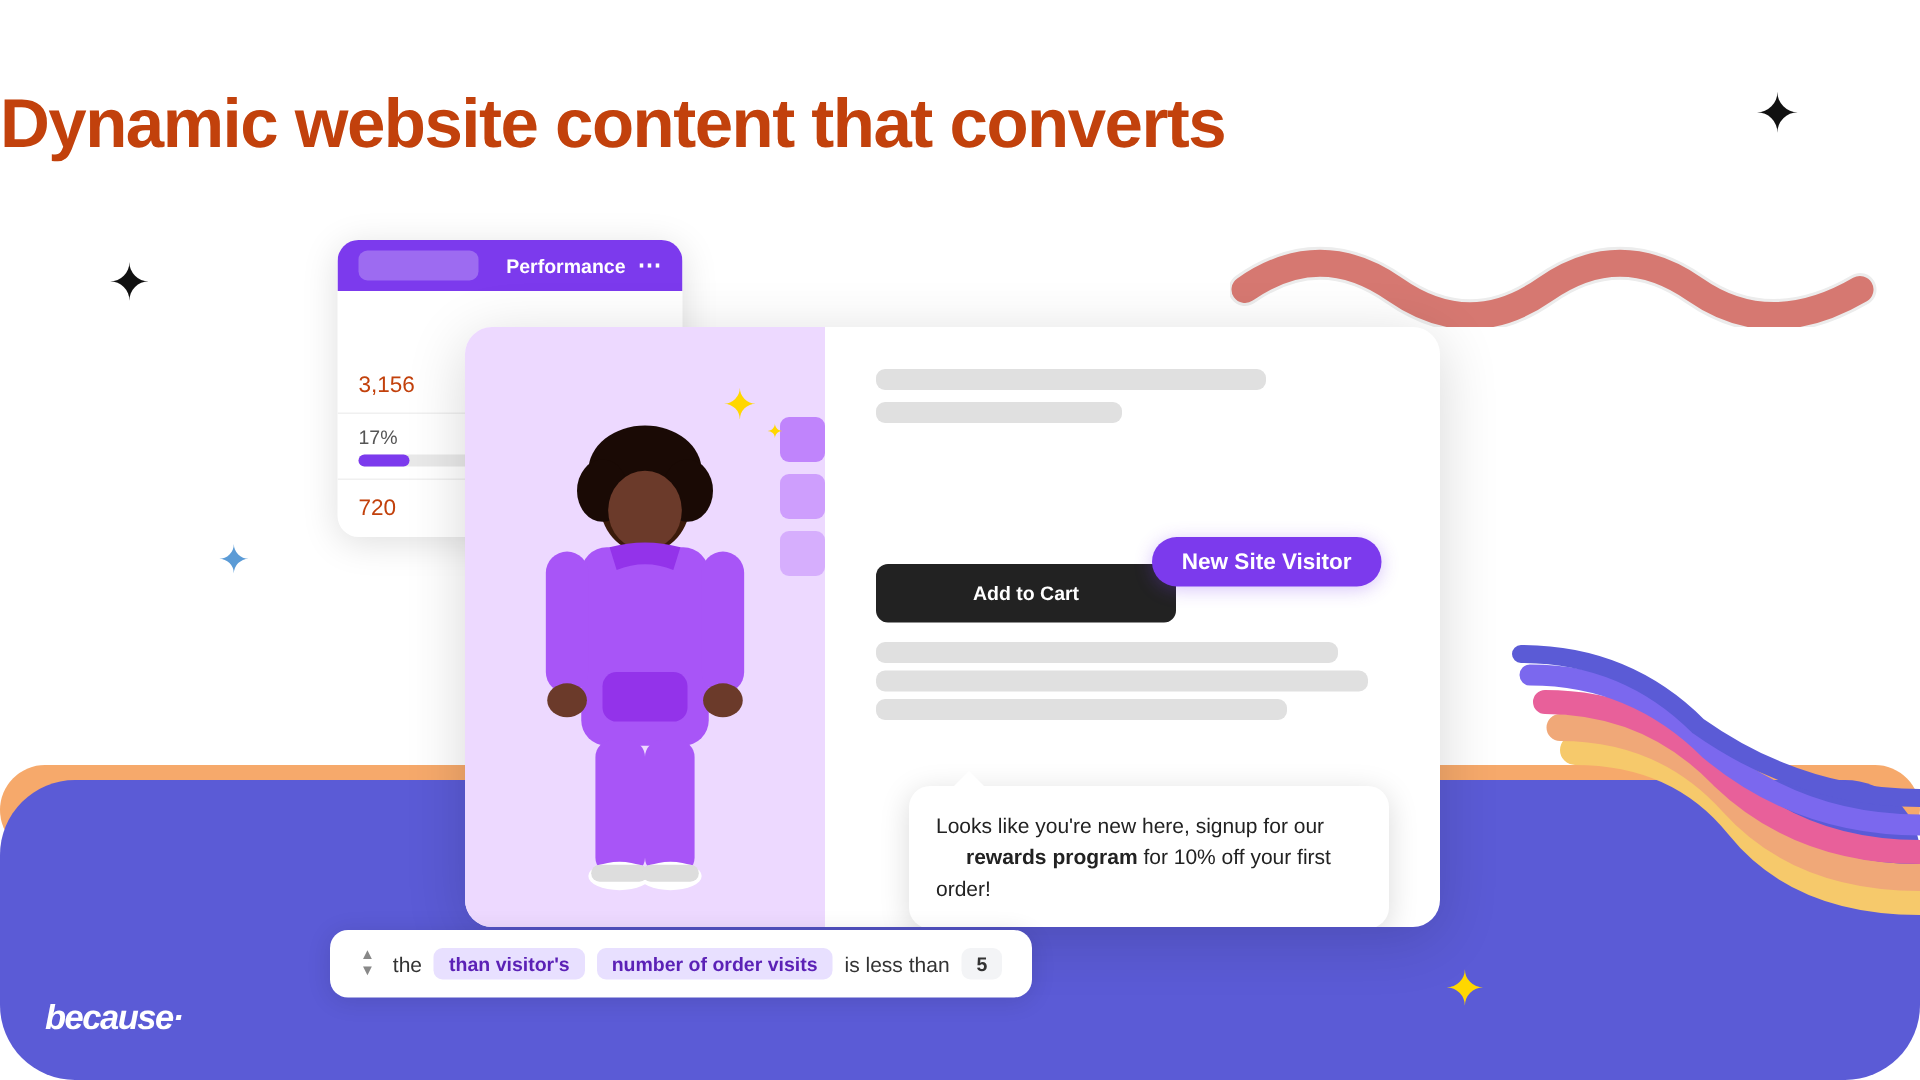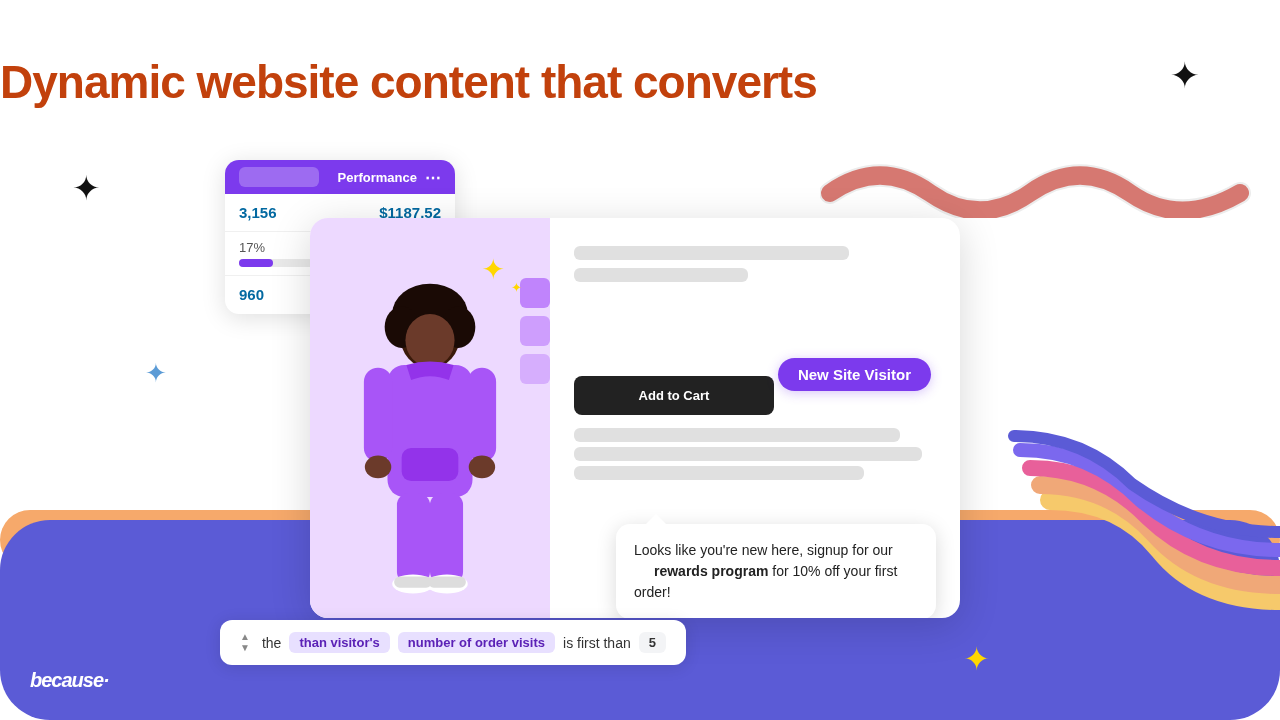--- a/index.html
+++ b/index.html
@@ -88,23 +88,24 @@
       font-size: 16px;
       cursor: pointer;
     }
     .perf-row {
       display: flex;
       justify-content: space-between;
       padding: 10px 14px;
       border-bottom: 1px solid #f0f0f0;
     }
     .perf-val {
-      font-weight: 700;
+      font-weight: 400;
       font-size: 15px;
-      color: #0369a1;
+      color: #c2410c;
+      margin-top: 44px;
     }
     .perf-bar-row {
       padding: 8px 14px;
       border-bottom: 1px solid #f0f0f0;
     }
     .perf-bar-bg {
       background: #e9e9e9;
       border-radius: 4px;
       height: 8px;
       width: 100%;
@@ -170,21 +171,21 @@
       position: absolute;
       top: 50px;
       right: 30px;
       font-size: 16px;
       z-index: 3;
       color: #FFD700;
     }
     
     .product-detail {
       flex: 1;
-      padding: 28px 24px 20px;
+      padding: 28px 34px 20px;
       display: flex;
       flex-direction: column;
       gap: 5px;
     }
     .skeleton-line {
       background: #e0e0e0;
       border-radius: 6px;
       height: 14px;
     }
     .skeleton-line.long { width: 100%; }
@@ -330,21 +331,21 @@
       right: 20px;
       z-index: 3;
     }
 
     
     .because-logo {
       position: absolute;
       bottom: 28px;
       left: 30px;
       z-index: 50;
-      font-size: 20px;
+      font-size: 23px;
       font-weight: 900;
       color: #fff;
       letter-spacing: -1px;
     }
     .because-logo span {
       font-style: italic;
     }
 
     
     .gold-sparkle-br {
@@ -413,21 +414,21 @@
     <span class="perf-val">3,156</span>
     <span class="perf-val">$1187.52</span>
   </div>
   <div class="perf-bar-row">
     <div class="perf-pct">17%</div>
     <div class="perf-bar-bg">
       <div class="perf-bar-fill"></div>
     </div>
   </div>
   <div class="perf-num-row">
-    <span class="perf-val">960</span>
+    <span class="perf-val">720</span>
   </div>
 </div>
 
 <div class="browser-card">
   <div class="browser-inner">
 
     <div class="product-panel">
 
       <span class="sparkle-icon">✦</span>
       <span class="sparkle-icon2" style="top:62px; right:28px; font-size:13px;">✦</span>
@@ -497,21 +498,21 @@
 </div>
 
 <div class="condition-bar">
   <div class="arrows">
     <span class="arrow-up">▲</span>
     <span class="arrow-down">▼</span>
   </div>
   <span>the</span>
   <span class="tag">than visitor's</span>
   <span class="tag">number of order visits</span>
-  <span>is first than</span>
+  <span>is less than</span>
   <span class="num-badge">5</span>
 </div>
 
 <div class="gold-sparkle-br" style="color:#FFD700;">✦</div>
 
 <div class="because-logo">
   <span>because·</span>
 </div>
 
 </body></html>

